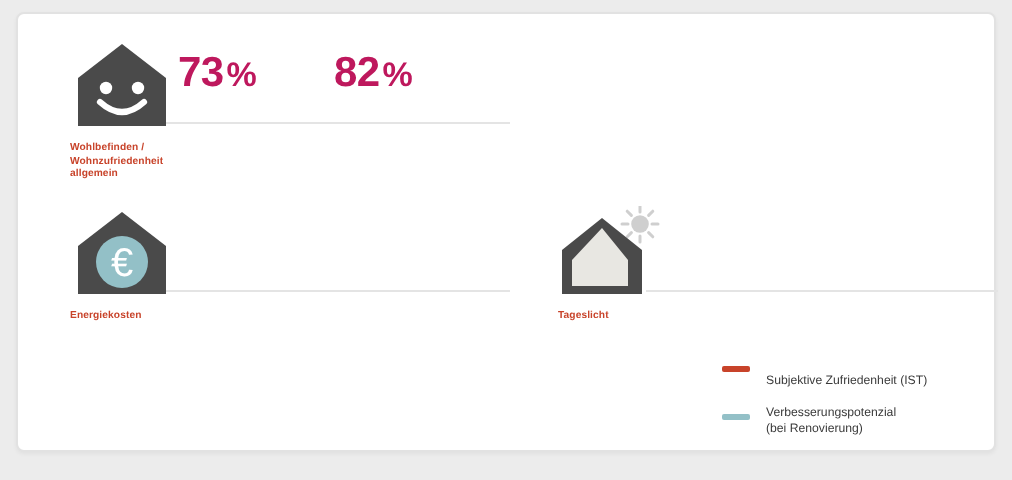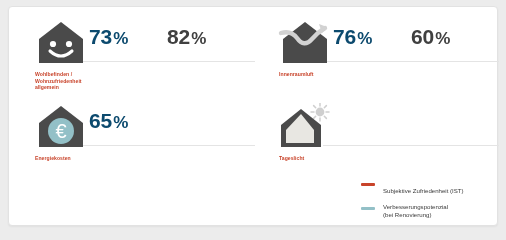--- a/index.html
+++ b/index.html
@@ -74,25 +74,25 @@
     letter-spacing: -0.3px;
     white-space: nowrap;
   }
   .val .unit {
     font-size: 17px;
     font-weight: bold;
     margin-left: 1.5px;
   }
   .val-ist {
     left: 0px;
-    color: #0c4a6e;
+    color: #be185d;
   }
   .val-pot {
     left: 78px;
-    color: #404040;
+    color: #be185d;
   }
 
   
   #m-wohlbefinden { left: 24px;  top: 12px; }
   #m-energiekosten { left: 24px;  top: 96px; }
   #m-innenraumluft { left: 268px; top: 12px; }
   #m-tageslicht    { left: 268px; top: 96px; }
 
   #legend {
     position: absolute;
@@ -138,48 +138,32 @@
       <div>Wohlbefinden /</div>
       <div>Wohnzufriedenheit</div>
       <div>allgemein</div>
     </div>
     <div class="values">
       <div class="val val-ist"><span>73</span><span class="unit">%</span></div>
       <div class="val val-pot"><span>82</span><span class="unit">%</span></div>
     </div>
   </div>
 
-  <div class="metric" id="m-innenraumluft">
-    <div class="rule"></div>
-    <div class="metric-icon">
-      <svg width="56" height="52" viewBox="0 0 56 52">
-        <path d="M6 20 L28 3 L50 20 L50 44 L6 44 Z" fill="#4a4a4a"></path>
-        <path d="M4 14 Q14 11 20 19 Q27 29 35 20 Q41 13 48 9" stroke="#d2d2d2" stroke-width="4.4" fill="none" stroke-linecap="round"></path>
-        <path d="M42 5 L50 8 L45 14 Z" fill="#d2d2d2"></path>
-      </svg>
-    </div>
-    <div class="metric-label">Innenraumluft</div>
-    <div class="values">
-      <div class="val val-ist"><span>76</span><span class="unit">%</span></div>
-      <div class="val val-pot"><span>60</span><span class="unit">%</span></div>
-    </div>
-  </div>
 
   <div class="metric" id="m-energiekosten">
     <div class="rule"></div>
     <div class="metric-icon">
       <svg width="56" height="52" viewBox="0 0 56 52">
         <path d="M6 20 L28 3 L50 20 L50 44 L6 44 Z" fill="#4a4a4a"></path>
         <circle cx="28" cy="28" r="13" fill="#93c0c7"></circle>
         <text x="28" y="35" font-family="Liberation Sans, sans-serif" font-size="20" fill="#ffffff" text-anchor="middle">€</text>
       </svg>
     </div>
     <div class="metric-label">Energiekosten</div>
     <div class="values">
-      <div class="val val-ist"><span>65</span><span class="unit">%</span></div>
     </div>
   </div>
 
   <div class="metric" id="m-tageslicht">
     <div class="rule"></div>
     <div class="metric-icon">
       <svg width="56" height="52" viewBox="0 0 56 52">
         <g stroke="#cfcfcf" stroke-width="1.5" stroke-linecap="round">
           <line x1="43" y1="0" x2="43" y2="3"></line>
           <line x1="43" y1="15" x2="43" y2="18"></line>

